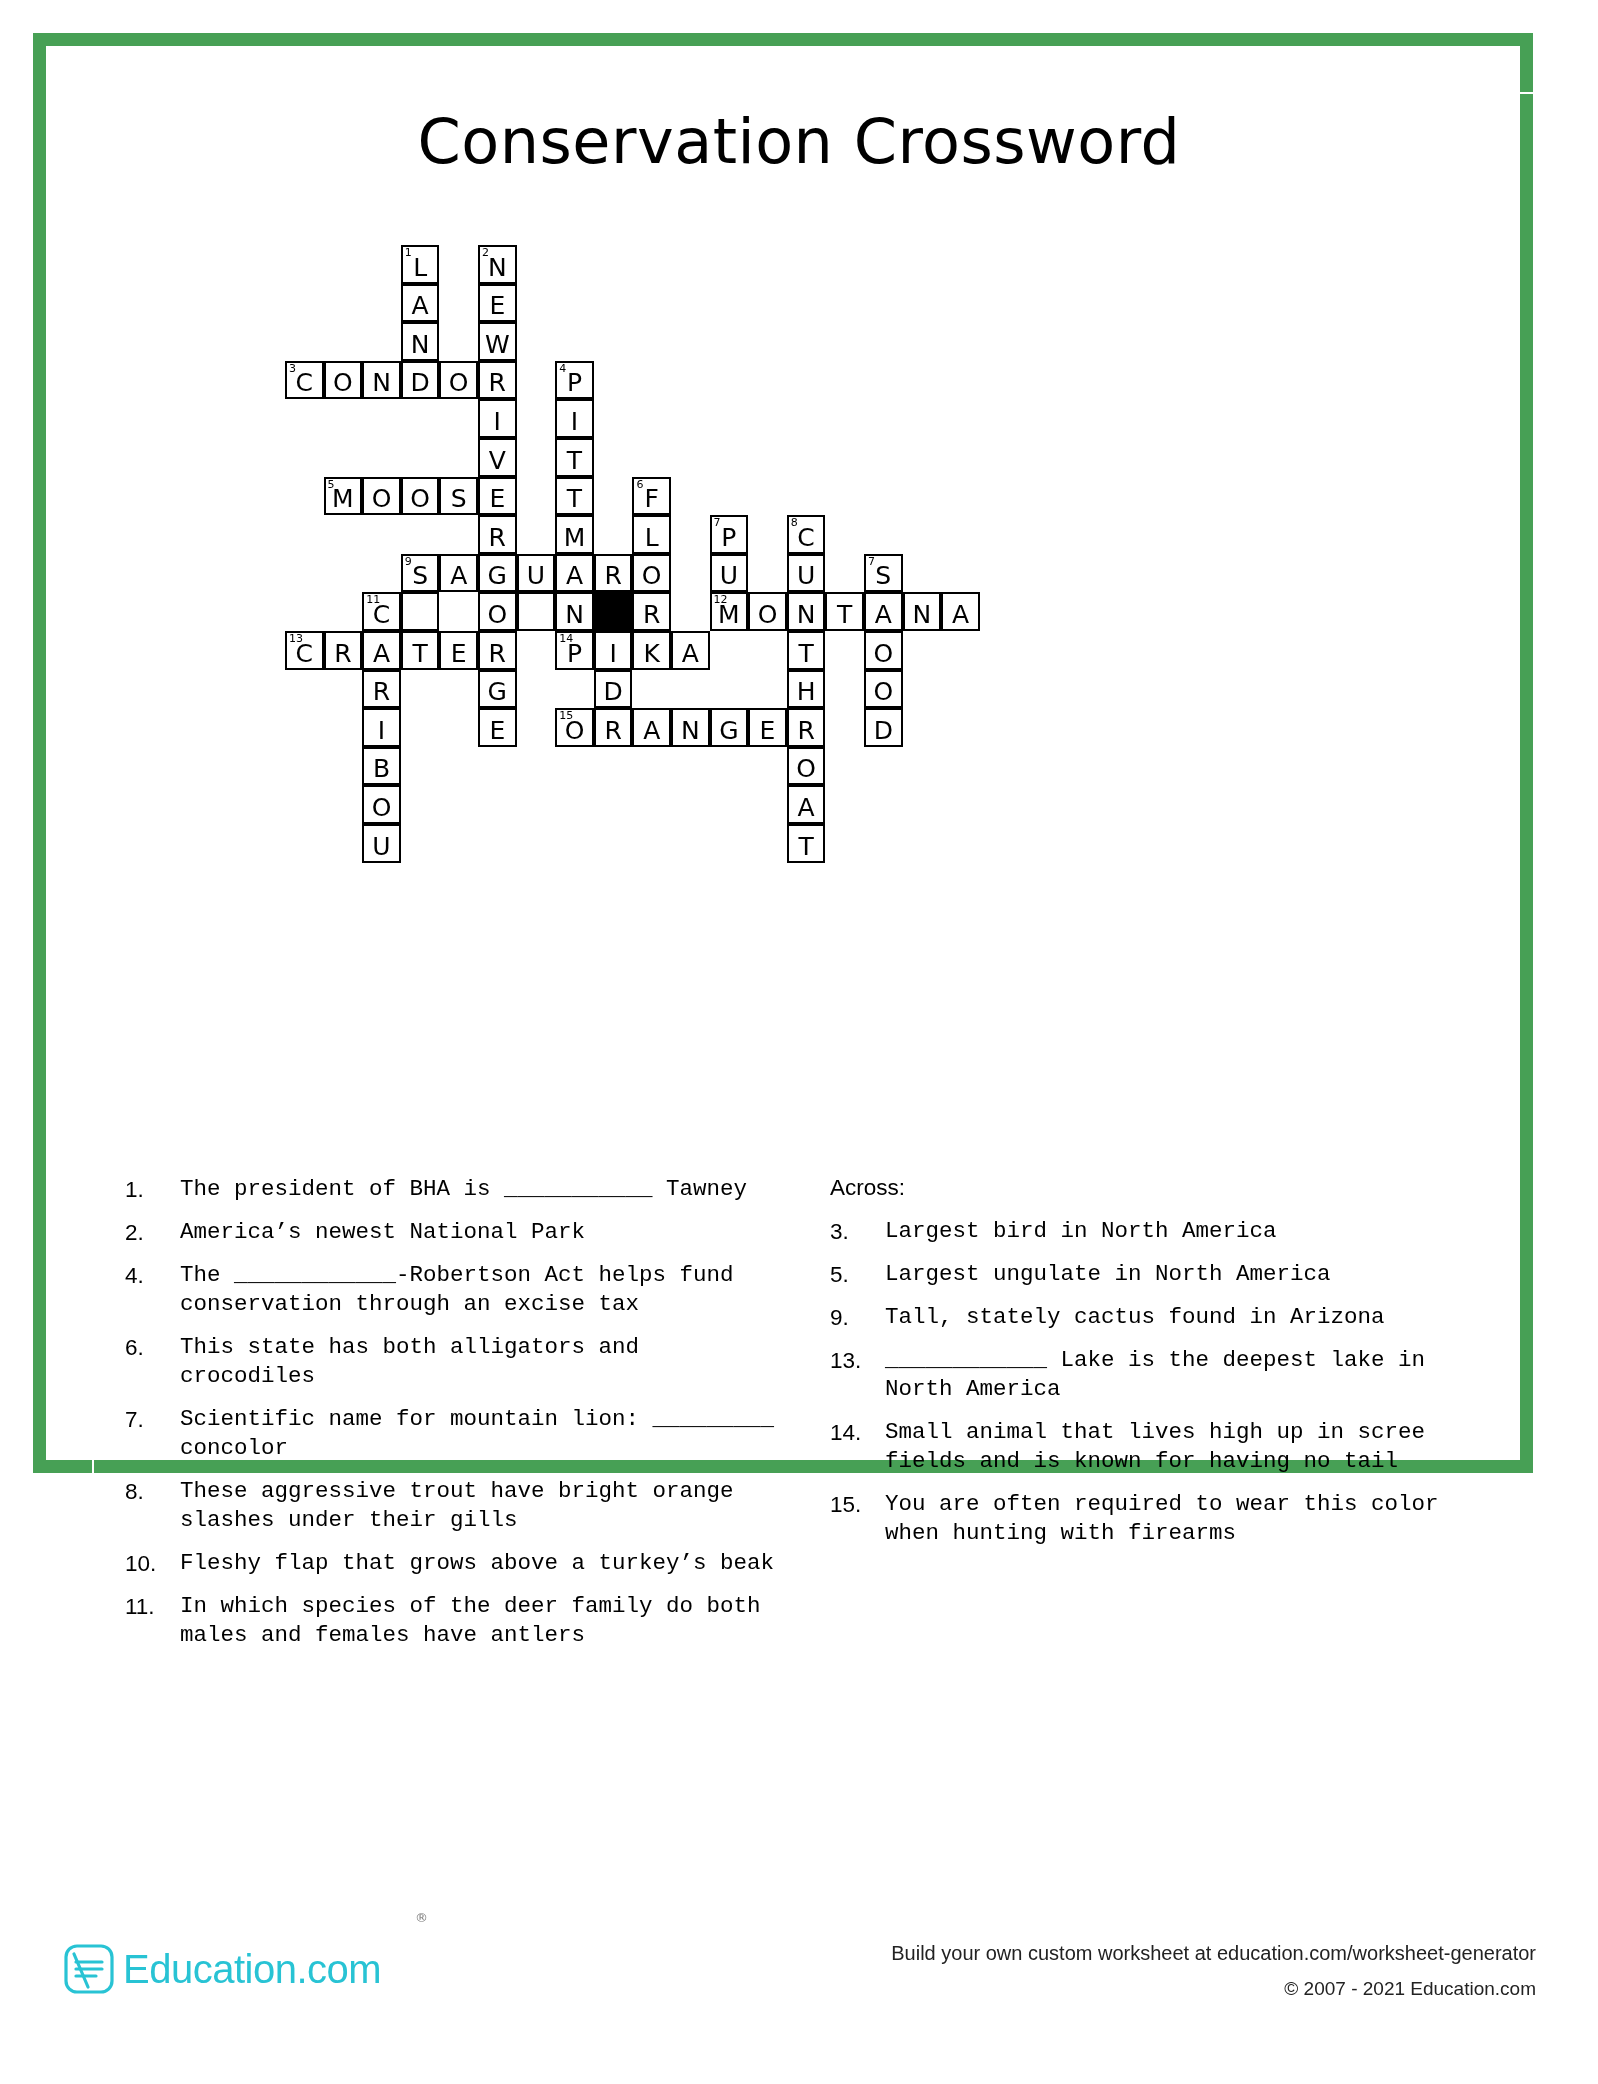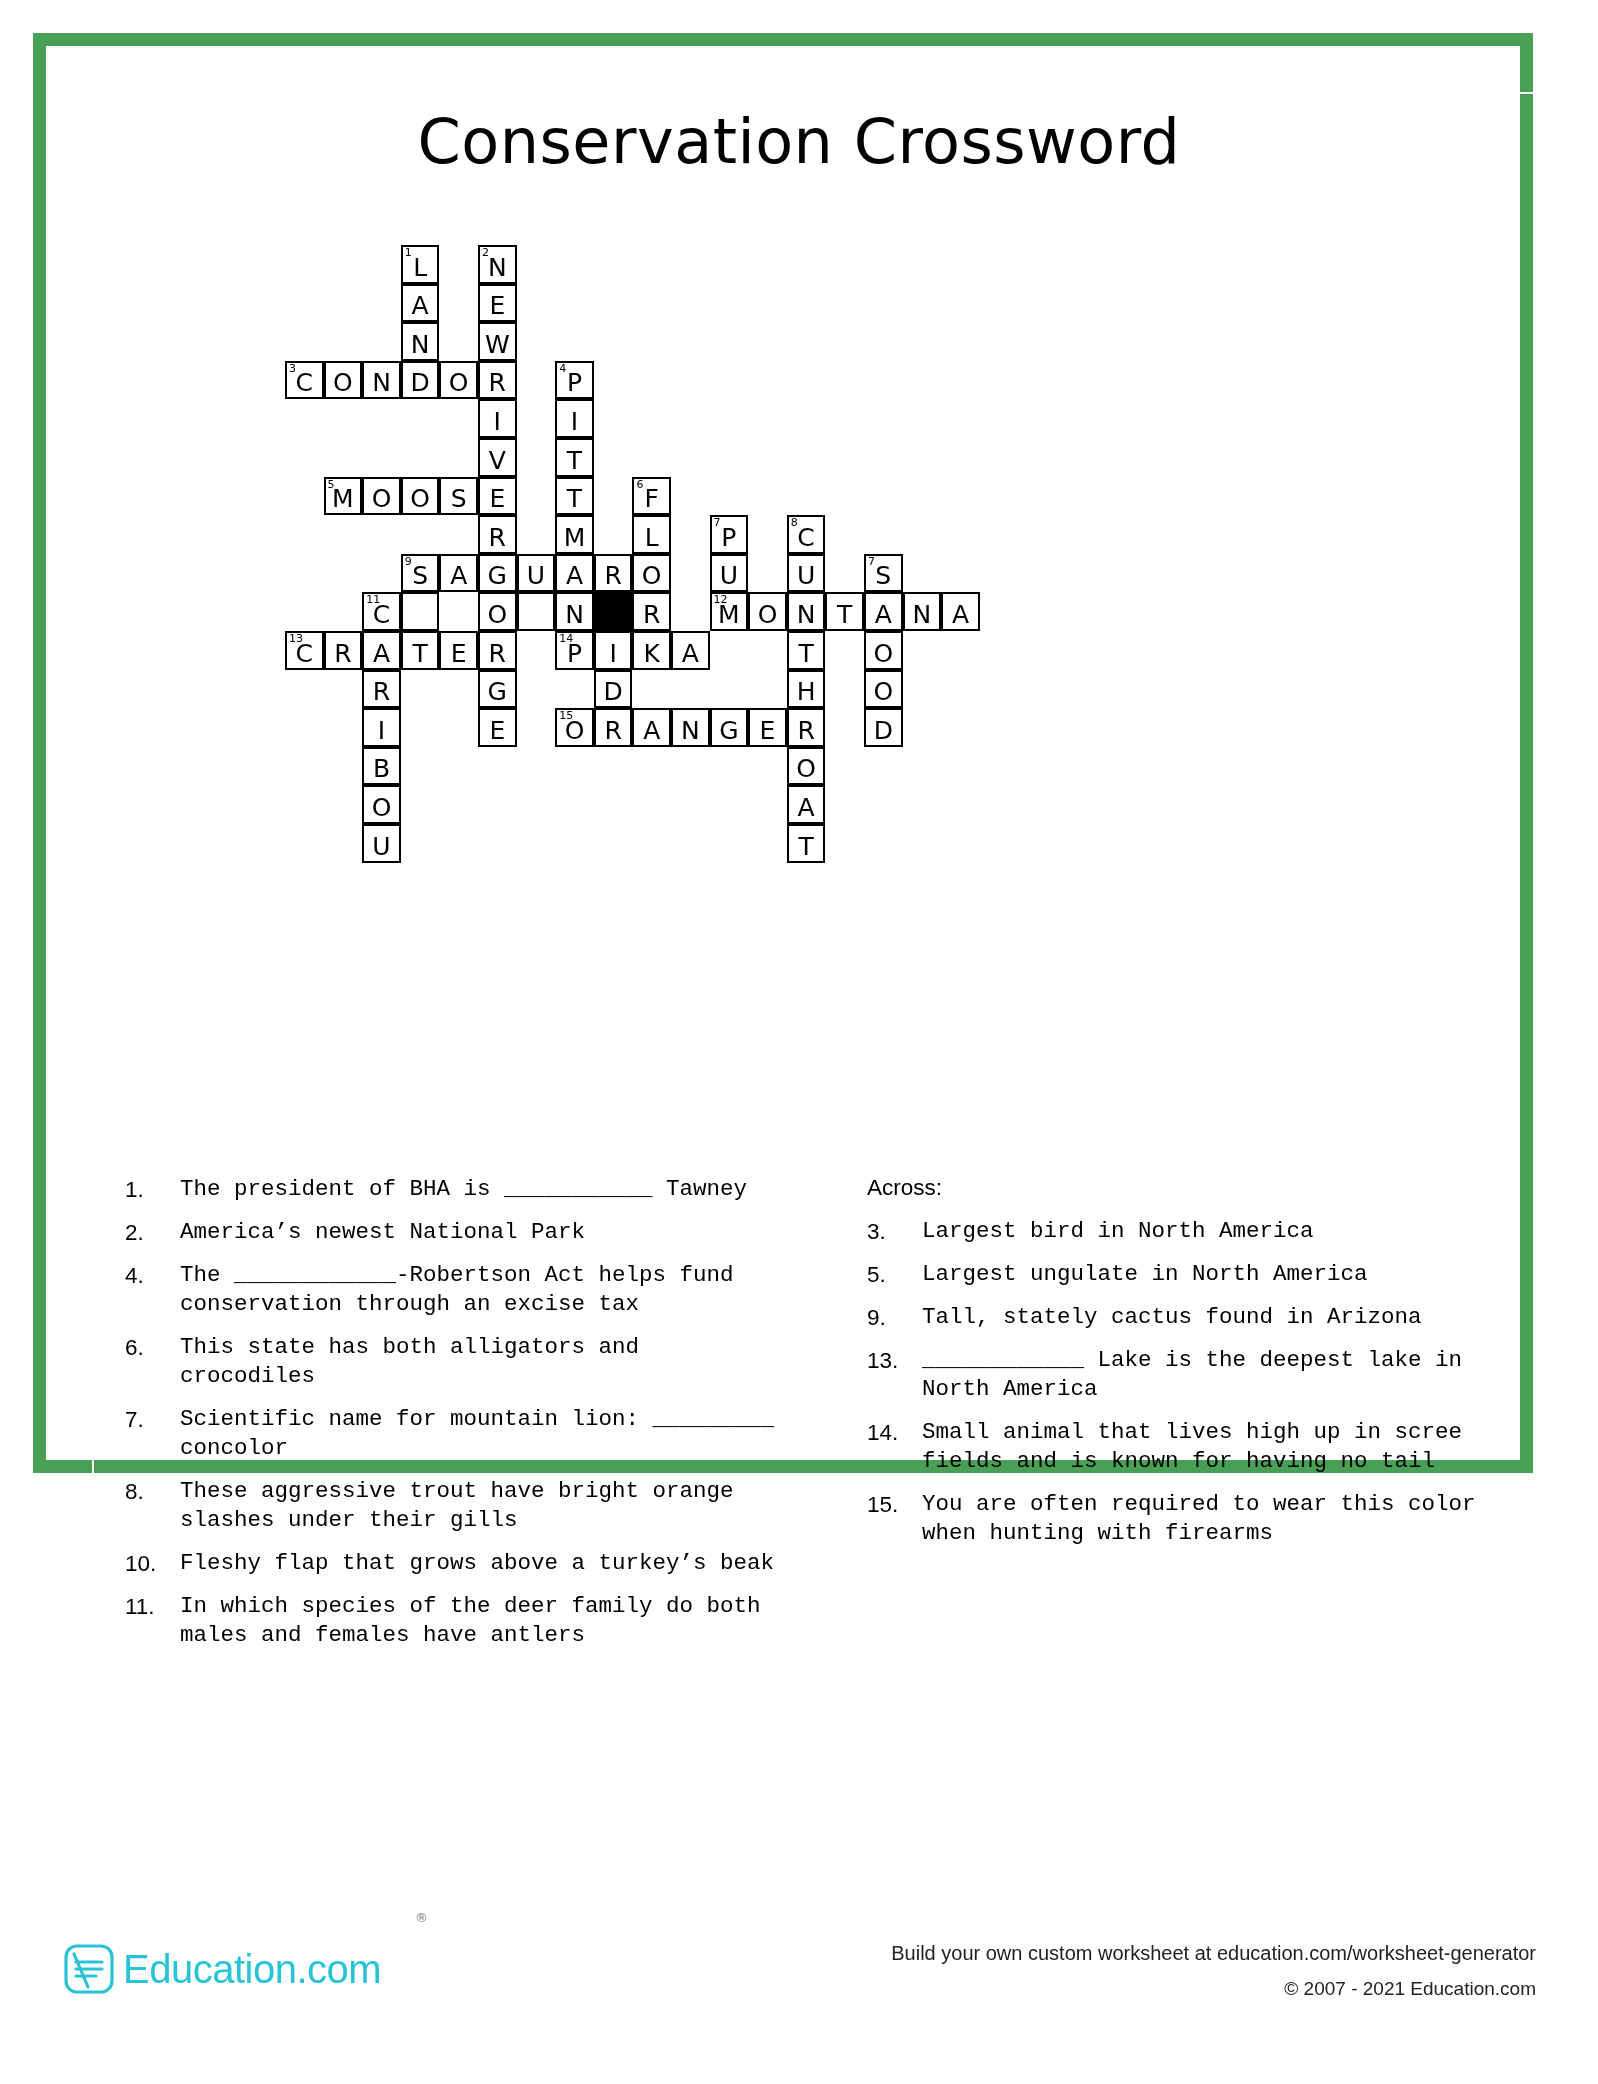--- a/index.html
+++ b/index.html
@@ -67,21 +67,21 @@
   }
   .cell.block{background:#000;border-color:#000;}
   
   .clues{
     position:absolute;
     top:1175px;
     font-family:"Liberation Sans", sans-serif;
     color:#000;
   }
   #clues-down{left:125px;width:660px;}
-  #clues-across{left:830px;width:620px;margin-left:37px;}
+  #clues-across{left:830px;width:620px;}
   .clues .heading{
     font-size:22.5px;
     margin:0 0 16px 0;
     font-family:"Liberation Sans", sans-serif;
   }
   .clue-row{
     display:flex;
     margin-bottom:14px;
     font-size:22.5px;
     line-height:29px;

